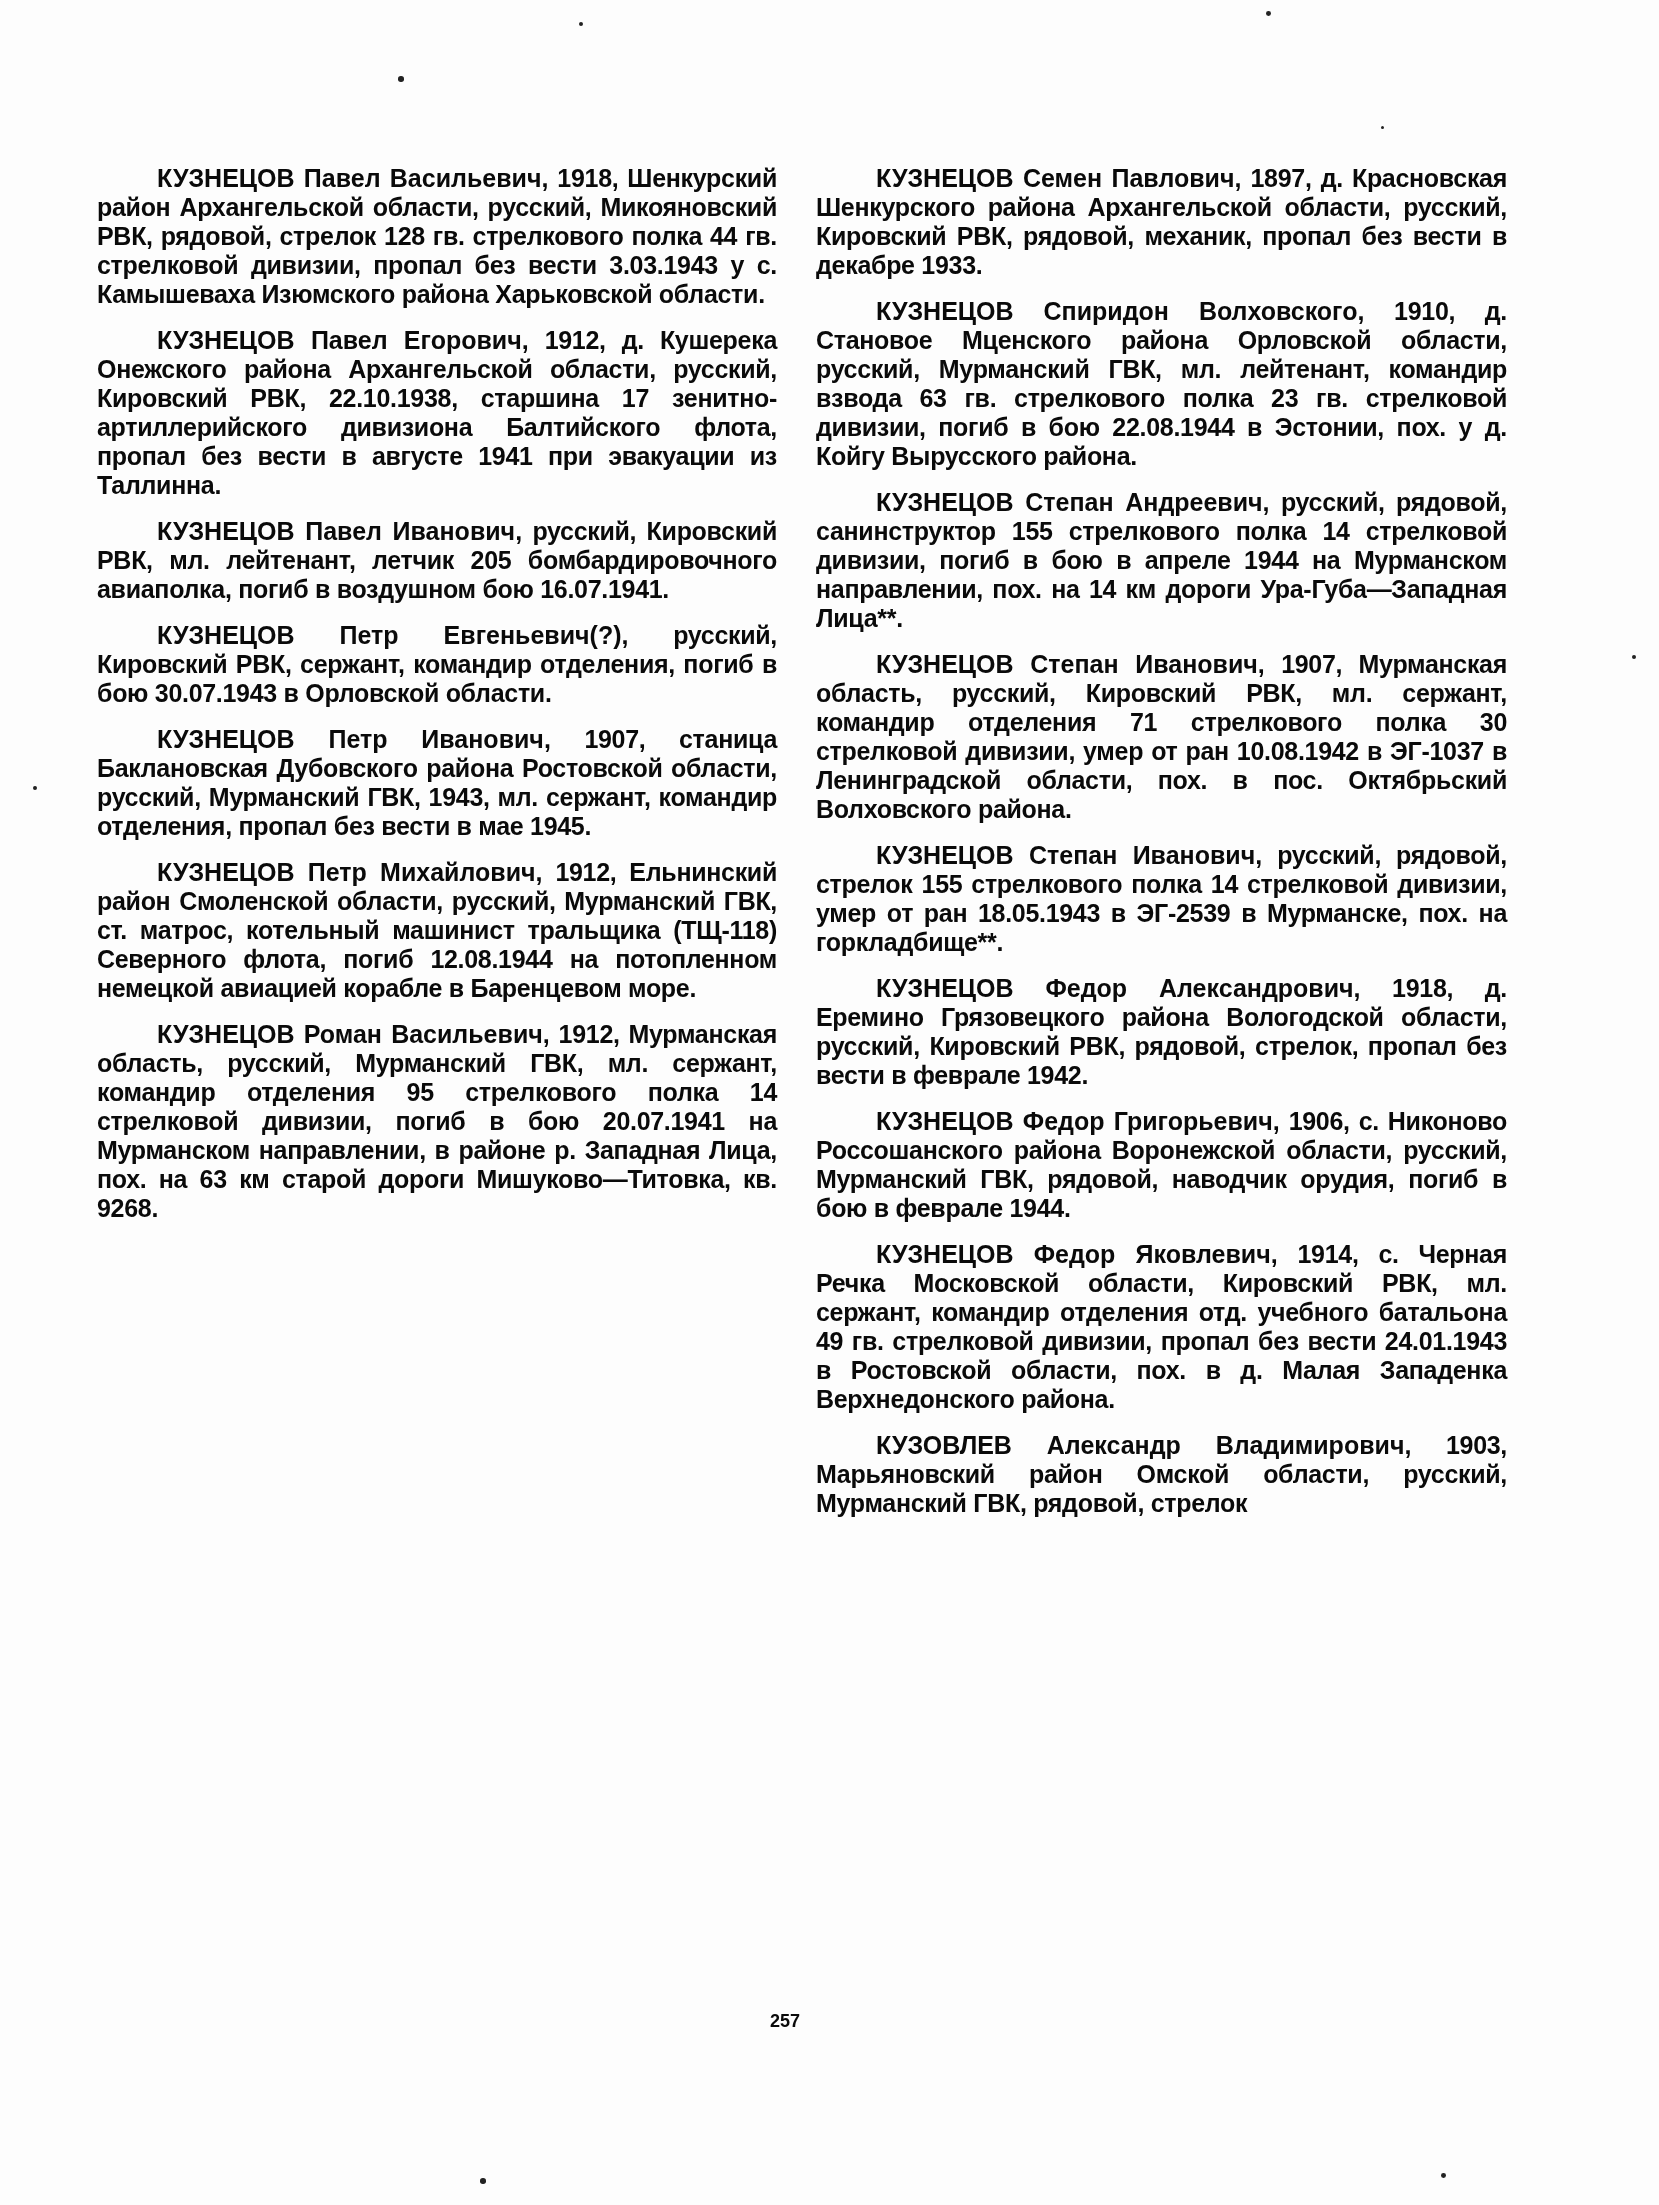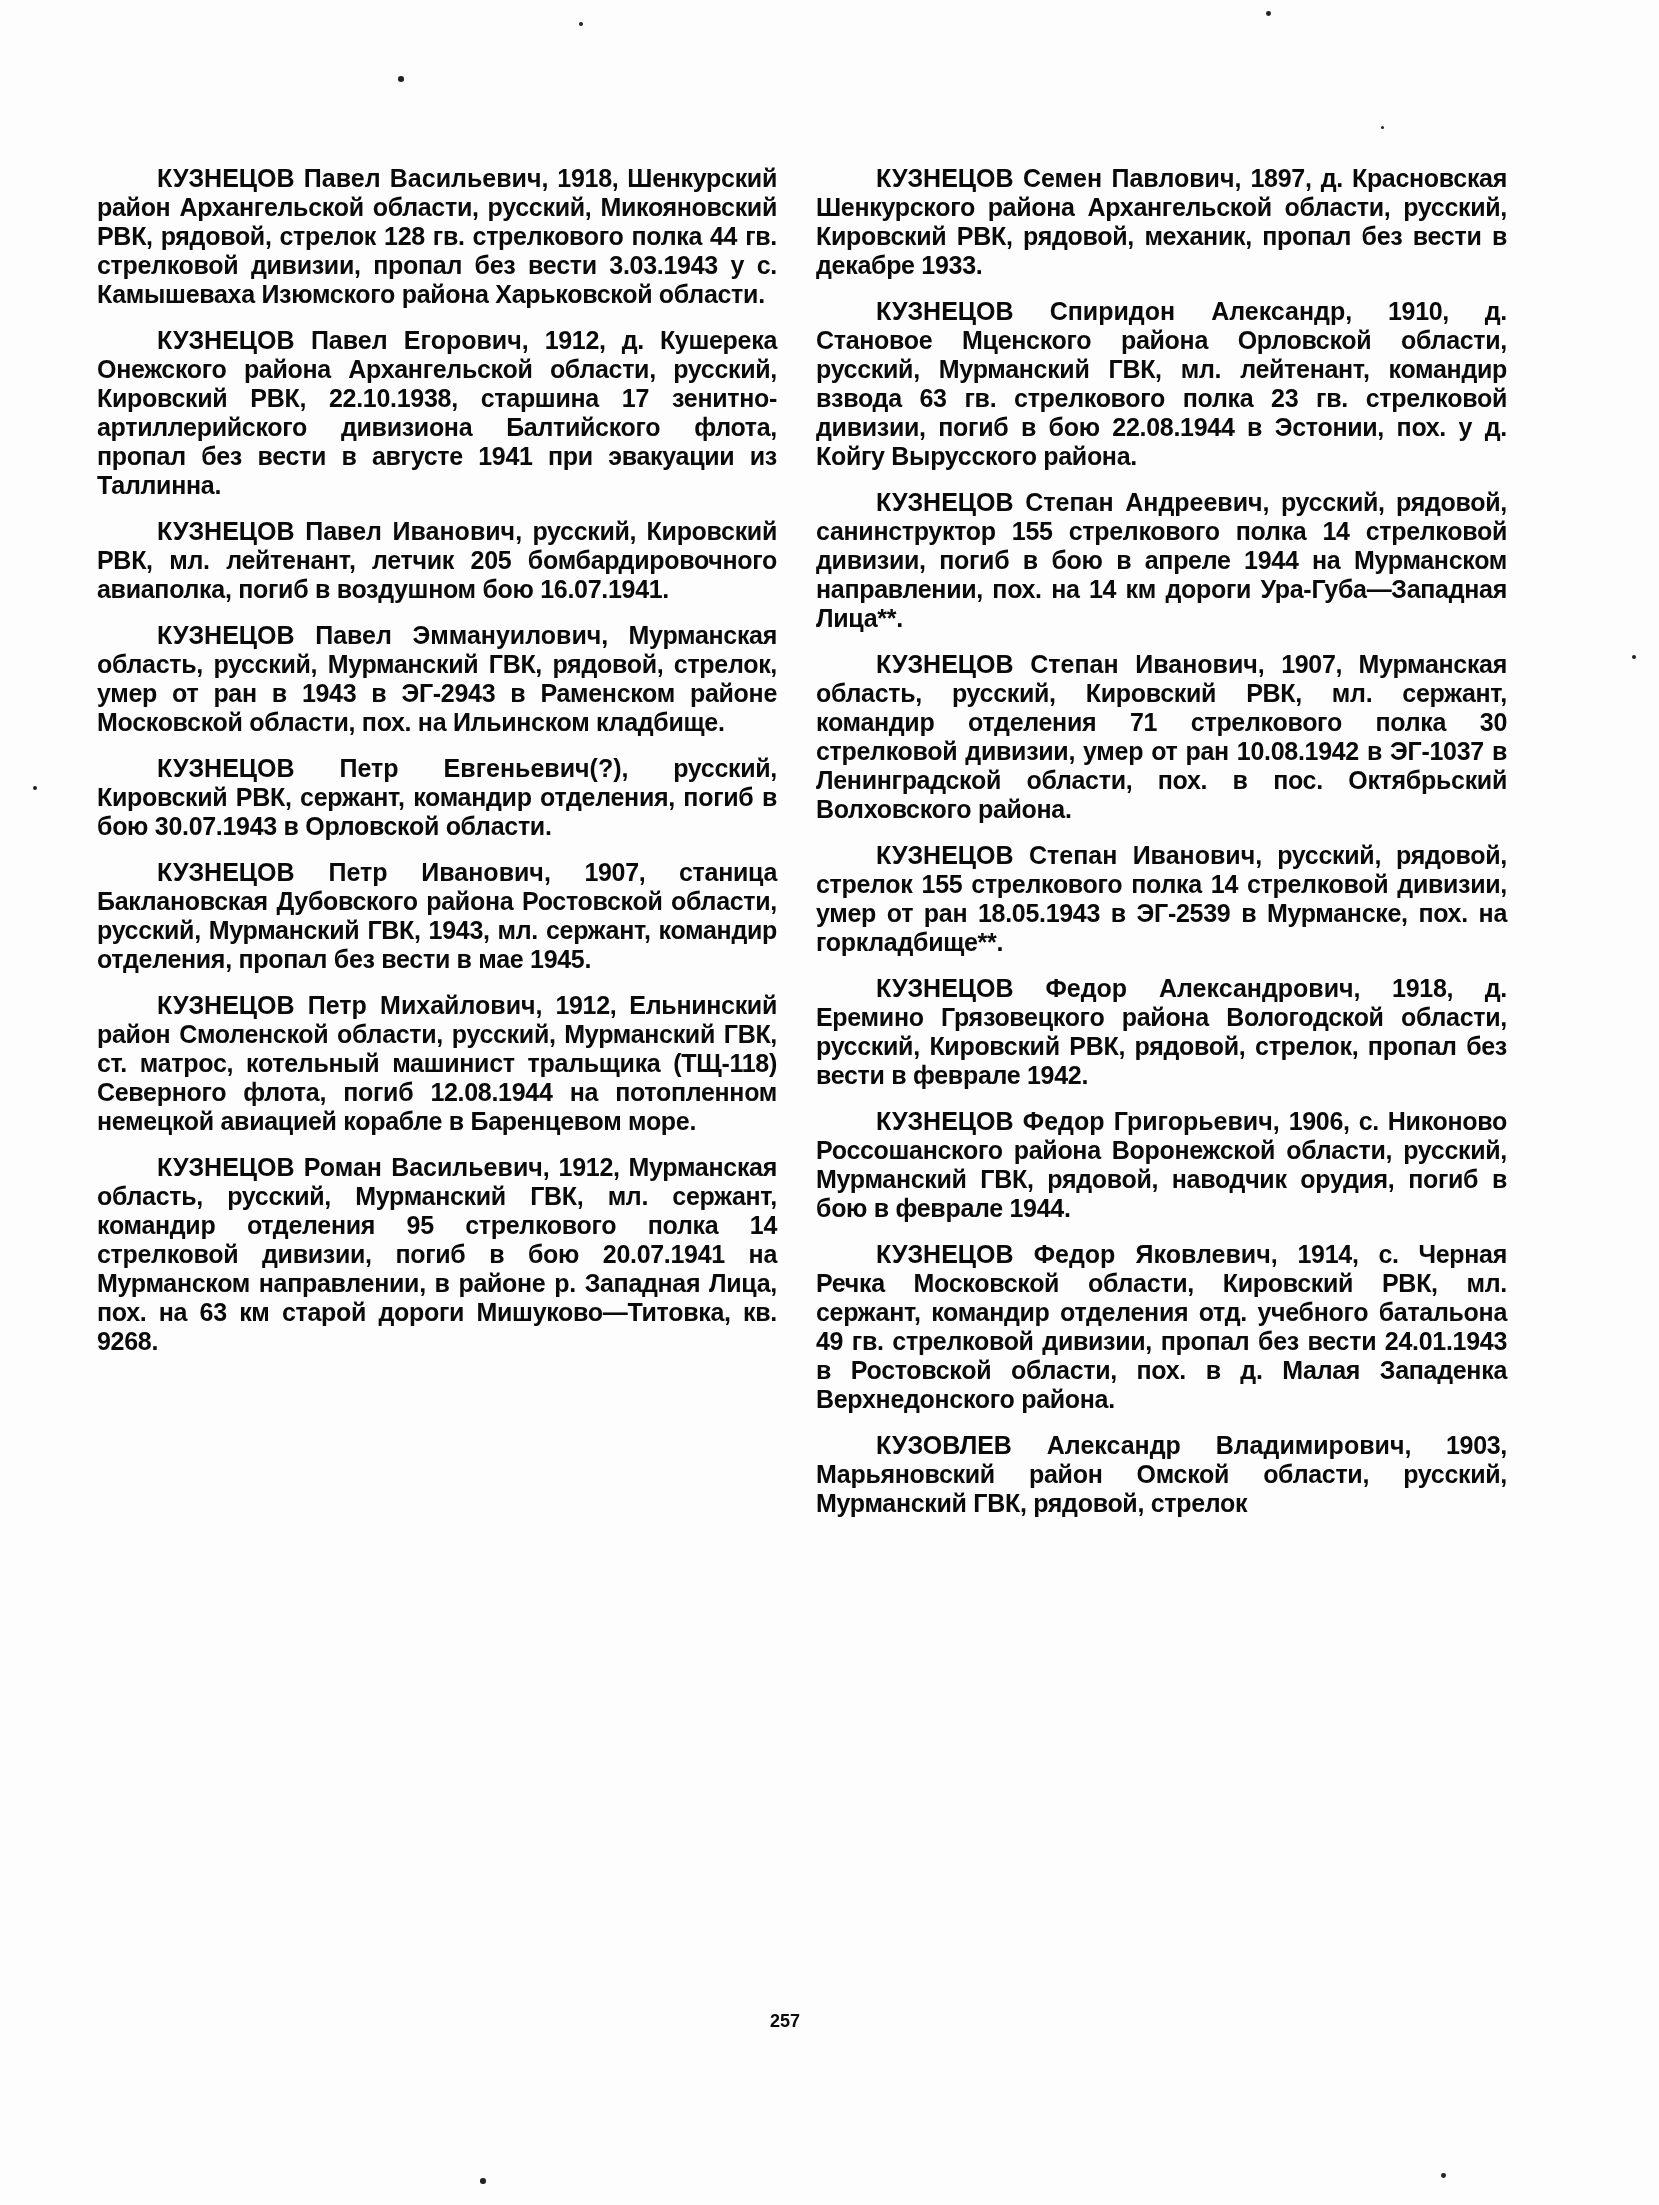--- a/index.html
+++ b/index.html
@@ -23,30 +23,29 @@
 </style>
 </head>
 <body>
 
 <div class="page">
 
   <div class="col col-left">
     <p class="entry"><span class="name">КУЗНЕЦОВ Павел Васильевич,</span><span> 1918, Шенкурский район Архангельской области, русский, Микояновский РВК, рядовой, стрелок 128 гв. стрелкового полка 44 гв. стрелковой дивизии, пропал без вести 3.03.1943 у с. Камышеваха Изюмского района Харьковской области.</span></p>
     <p class="entry"><span class="name">КУЗНЕЦОВ Павел Егорович,</span><span> 1912, д. Кушерека Онежского района Архангельской области, русский, Кировский РВК, 22.10.1938, старшина 17 зенитно-артиллерийского дивизиона Балтийского флота, пропал без вести в августе 1941 при эвакуации из Таллинна.</span></p>
     <p class="entry"><span class="name">КУЗНЕЦОВ Павел Иванович,</span><span> русский, Кировский РВК, мл. лейтенант, летчик 205 бомбардировочного авиаполка, погиб в воздушном бою 16.07.1941.</span></p>
-    <p class="entry"><span class="name">КУЗНЕЦОВ Павел Эммануилович,</span><span> Мурманская область, русский, Мурманский ГВК, рядовой, стрелок, умер от ран в 1943 в ЭГ-2943 в Раменском районе Московской области, пох. на Ильинском кладбище.</span></p>
     <p class="entry"><span class="name">КУЗНЕЦОВ Петр Евгеньевич(?),</span><span> русский, Кировский РВК, сержант, командир отделения, погиб в бою 30.07.1943 в Орловской области.</span></p>
     <p class="entry"><span class="name">КУЗНЕЦОВ Петр Иванович,</span><span> 1907, станица Баклановская Дубовского района Ростовской области, русский, Мурманский ГВК, 1943, мл. сержант, командир отделения, пропал без вести в мае 1945.</span></p>
     <p class="entry"><span class="name">КУЗНЕЦОВ Петр Михайлович,</span><span> 1912, Ельнинский район Смоленской области, русский, Мурманский ГВК, ст. матрос, котельный машинист тральщика (ТЩ-118) Северного флота, погиб 12.08.1944 на потопленном немецкой авиацией корабле в Баренцевом море.</span></p>
     <p class="entry"><span class="name">КУЗНЕЦОВ Роман Васильевич,</span><span> 1912, Мурманская область, русский, Мурманский ГВК, мл. сержант, командир отделения 95 стрелкового полка 14 стрелковой дивизии, погиб в бою 20.07.1941 на Мурманском направлении, в районе р. Западная Лица, пох. на 63 км старой дороги Мишуково—Титовка, кв. 9268.</span></p>
   </div>
 
   <div class="col col-right">
     <p class="entry"><span class="name">КУЗНЕЦОВ Семен Павлович,</span><span> 1897, д. Красновская Шенкурского района Архангельской области, русский, Кировский РВК, рядовой, механик, пропал без вести в декабре 1933.</span></p>
-    <p class="entry"><span class="name">КУЗНЕЦОВ Спиридон Александр,</span><span> 1910, д. Становое Мценского района Орловской области, русский, Мурманский ГВК, мл. лейтенант, командир взвода 63 гв. стрелкового полка 23 гв. стрелковой дивизии, погиб в бою 22.08.1944 в Эстонии, пох. у д. Койгу Вырусского района.</span></p>
+    <p class="entry"><span class="name">КУЗНЕЦОВ Спиридон Волховского,</span><span> 1910, д. Становое Мценского района Орловской области, русский, Мурманский ГВК, мл. лейтенант, командир взвода 63 гв. стрелкового полка 23 гв. стрелковой дивизии, погиб в бою 22.08.1944 в Эстонии, пох. у д. Койгу Вырусского района.</span></p>
     <p class="entry"><span class="name">КУЗНЕЦОВ Степан Андреевич,</span><span> русский, рядовой, санинструктор 155 стрелкового полка 14 стрелковой дивизии, погиб в бою в апреле 1944 на Мурманском направлении, пох. на 14 км дороги Ура-Губа—Западная Лица**.</span></p>
     <p class="entry"><span class="name">КУЗНЕЦОВ Степан Иванович,</span><span> 1907, Мурманская область, русский, Кировский РВК, мл. сержант, командир отделения 71 стрелкового полка 30 стрелковой дивизии, умер от ран 10.08.1942 в ЭГ-1037 в Ленинградской области, пох. в пос. Октябрьский Волховского района.</span></p>
     <p class="entry"><span class="name">КУЗНЕЦОВ Степан Иванович,</span><span> русский, рядовой, стрелок 155 стрелкового полка 14 стрелковой дивизии, умер от ран 18.05.1943 в ЭГ-2539 в Мурманске, пох. на горкладбище**.</span></p>
     <p class="entry"><span class="name">КУЗНЕЦОВ Федор Александрович,</span><span> 1918, д. Еремино Грязовецкого района Вологодской области, русский, Кировский РВК, рядовой, стрелок, пропал без вести в феврале 1942.</span></p>
     <p class="entry"><span class="name">КУЗНЕЦОВ Федор Григорьевич,</span><span> 1906, с. Никоново Россошанского района Воронежской области, русский, Мурманский ГВК, рядовой, наводчик орудия, погиб в бою в феврале 1944.</span></p>
     <p class="entry"><span class="name">КУЗНЕЦОВ Федор Яковлевич,</span><span> 1914, с. Черная Речка Московской области, Кировский РВК, мл. сержант, командир отделения отд. учебного батальона 49 гв. стрелковой дивизии, пропал без вести 24.01.1943 в Ростовской области, пох. в д. Малая Западенка Верхнедонского района.</span></p>
     <p class="entry"><span class="name">КУЗОВЛЕВ Александр Владимирович,</span><span> 1903, Марьяновский район Омской области, русский, Мурманский ГВК, рядовой, стрелок</span></p>
   </div>
 
   <div class="page-number">257</div>

